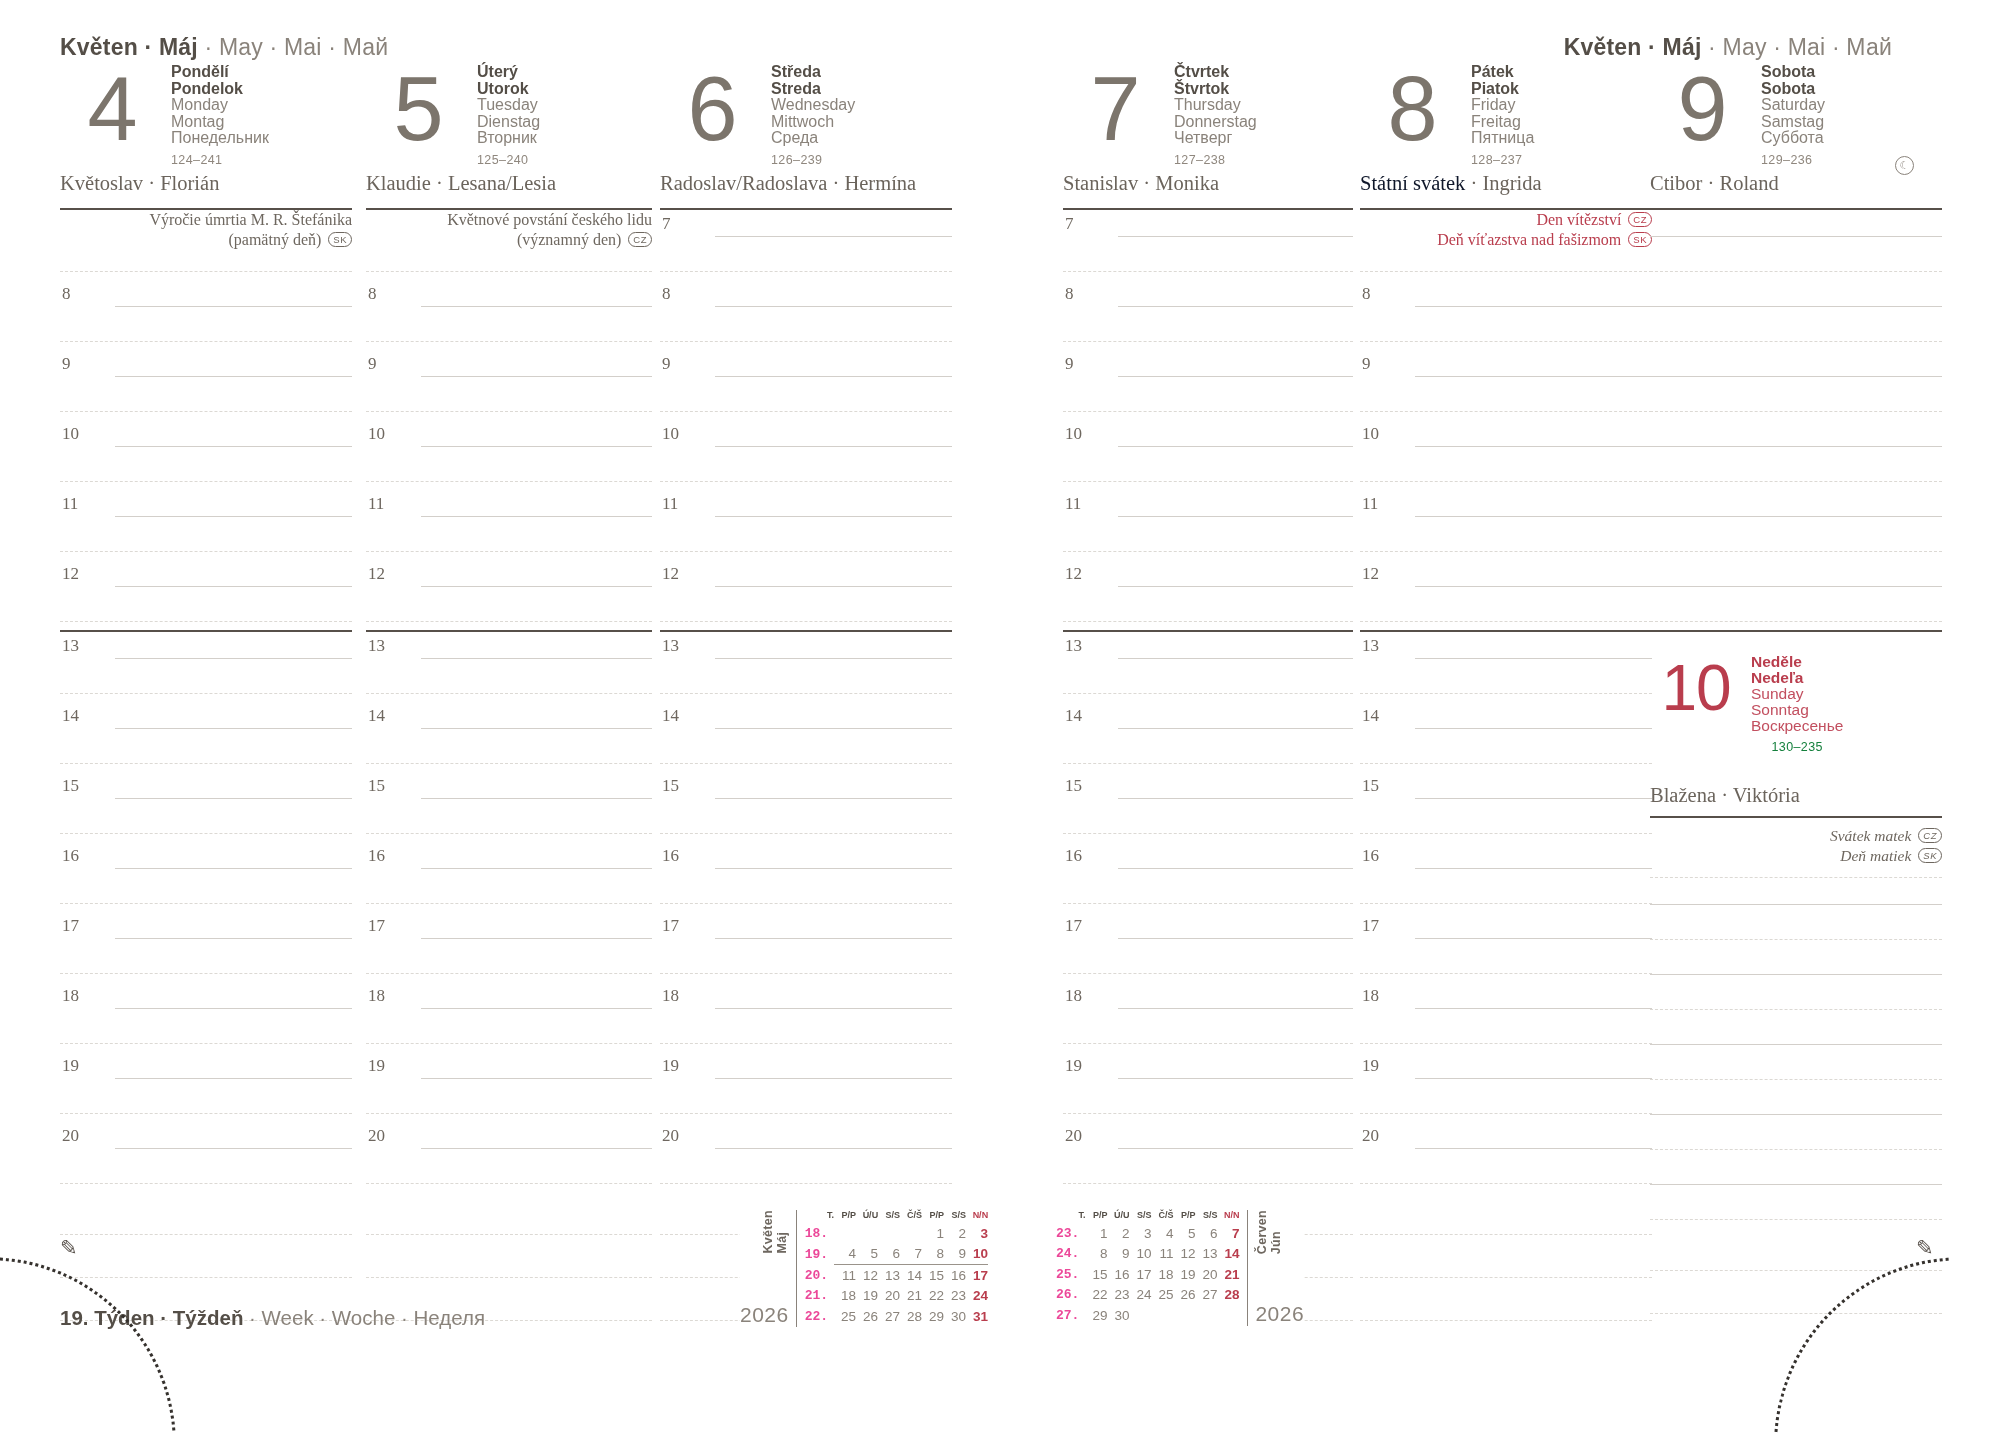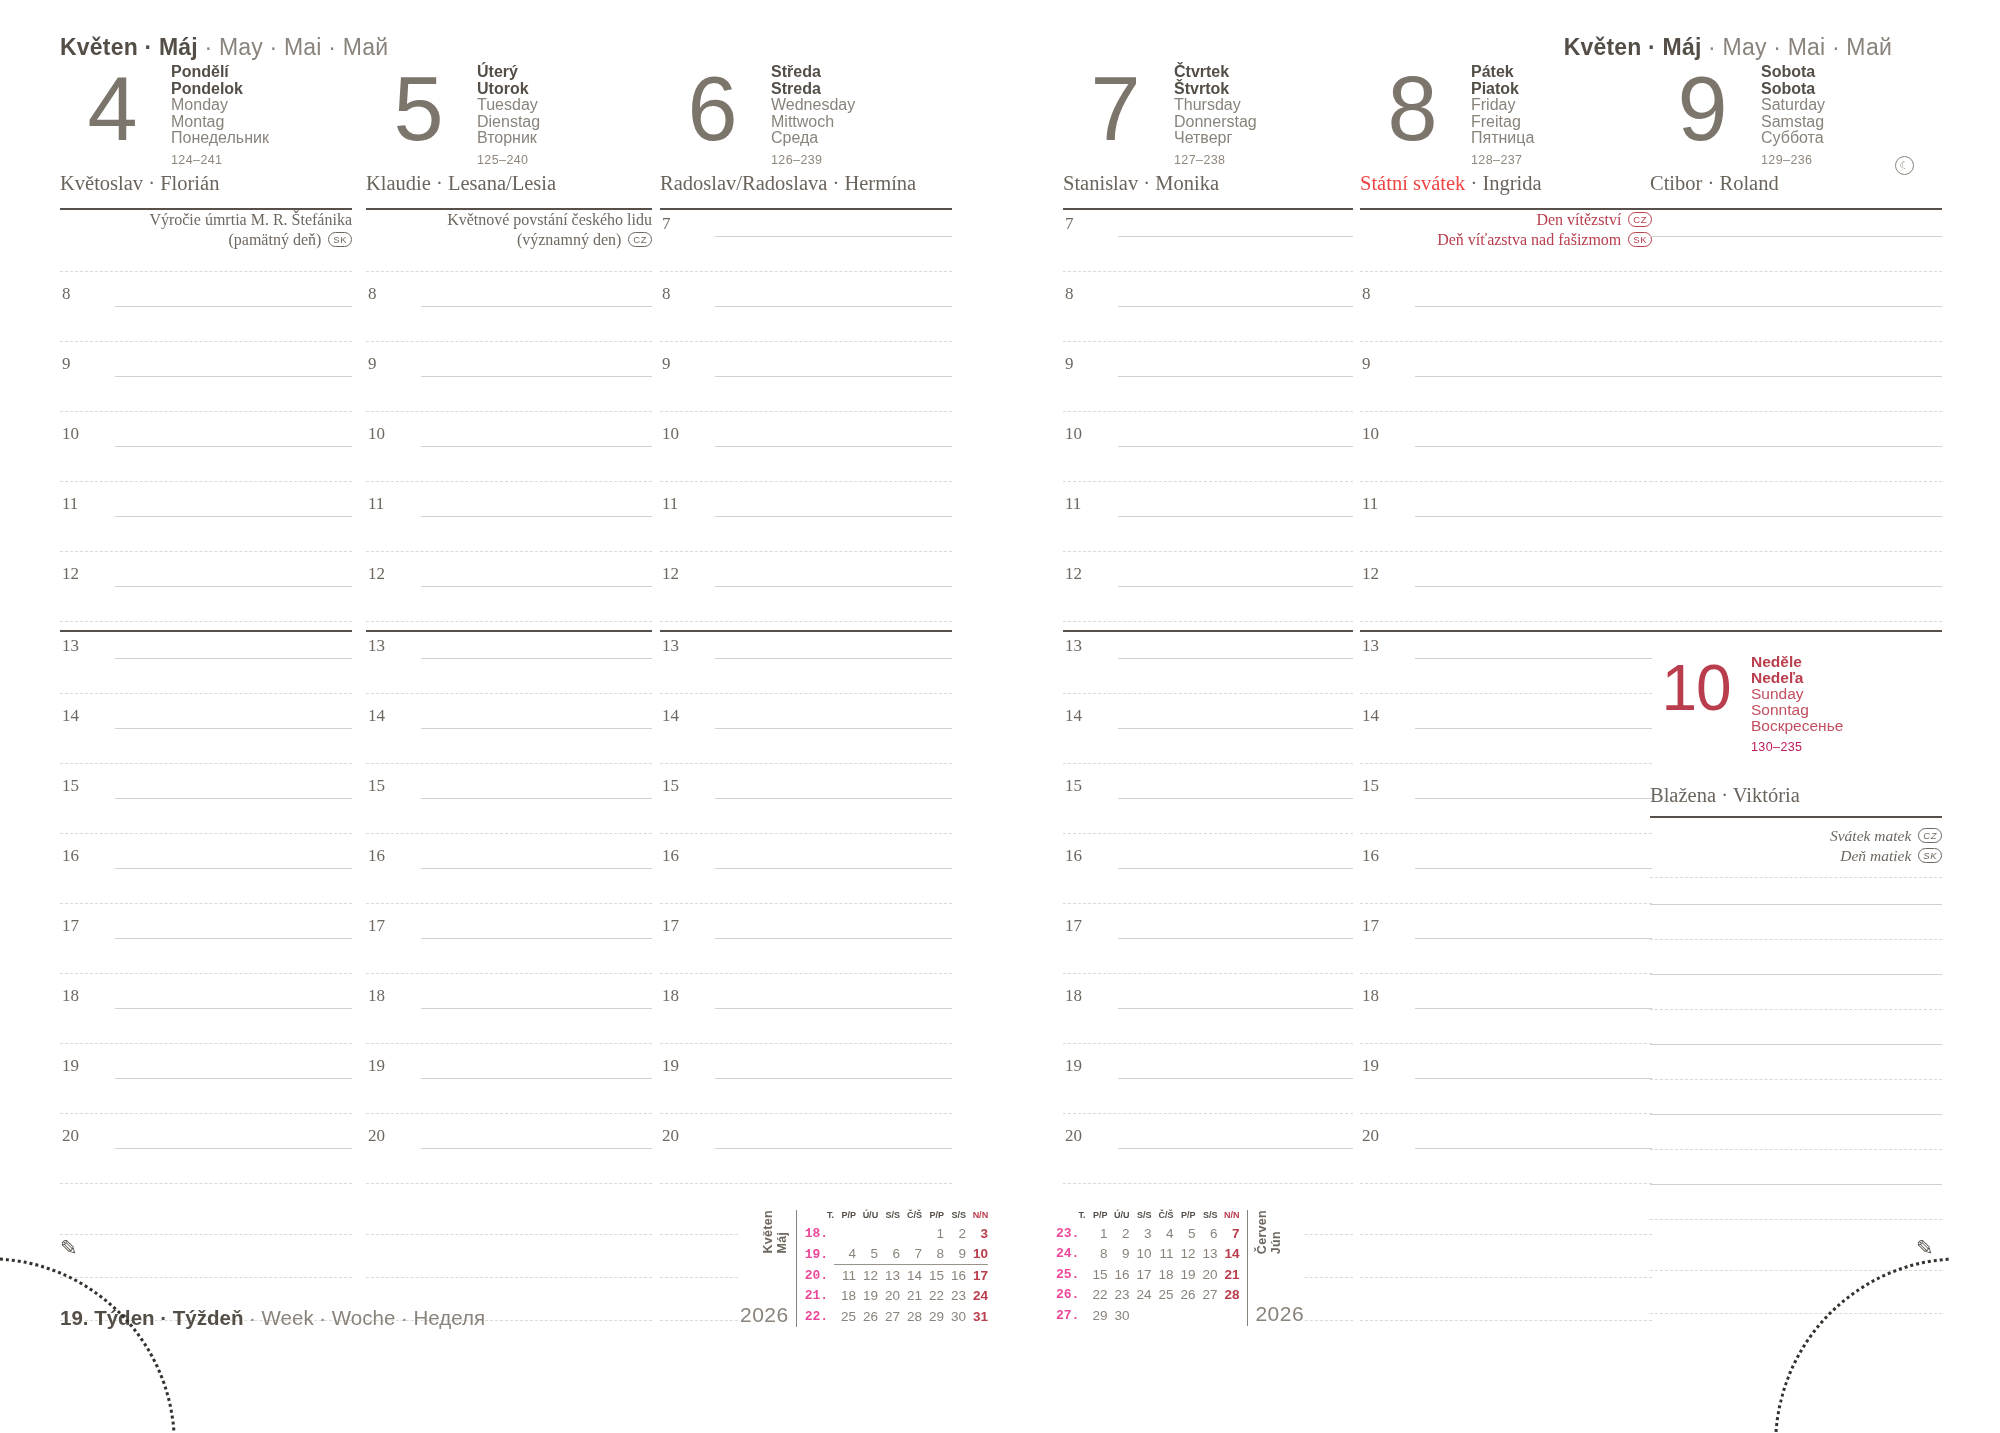--- a/index.html
+++ b/index.html
@@ -15,21 +15,21 @@
   
   .col{position:absolute;top:62px;}
   .day-head{height:100px;display:flex;position:relative;}
   .day-num{flex:none;width:102px;font-size:90px;line-height:94px;text-align:center;
            color:#7c756c;letter-spacing:-3px;}
   .day-langs{padding-top:2px;font-size:16px;line-height:16.5px;color:#8a837b;margin-left:9px;}
   .day-langs .b{font-weight:bold;color:#544e47;}
   .range{font-size:12.5px;color:#8f877e;letter-spacing:.4px;margin-top:5px;}
   .nameday{font-family:"Liberation Serif",serif;font-size:20.5px;color:#6b645c;
            padding:10px 0 13px;border-bottom:2px solid #57504a;white-space:nowrap;}
-  .nameday .red{color:#ef4444;}
+  .nameday .red{color:#0f172a;}
 
   
   .hrow{height:70px;position:relative;}
   .hnum{position:absolute;left:2px;top:4px;font-family:"Liberation Serif",serif;
         font-size:17px;color:#6e675f;}
   .hline{position:absolute;left:55px;right:0;top:26px;border-top:1px solid #d3cfca;}
   .half{position:absolute;left:0;right:0;top:61px;border-top:1px dashed #dcd9d4;}
   .nonum .hline{left:0;}
   .bottom{border-top:2px solid #57504a;}
   .nrow{height:42px;border-bottom:1px dashed #dcd9d4;}
@@ -42,21 +42,21 @@
   .badge{display:inline-block;border:1px solid currentColor;border-radius:9px;
          font-family:"Liberation Sans",sans-serif;font-size:9.5px;line-height:11px;
          padding:1px 4px;margin-left:7px;vertical-align:2px;letter-spacing:.5px;}
   .badge:empty{display:none;}
 
   
   .sun-head{height:150px;display:flex;position:relative;padding-top:20px;box-sizing:border-box;}
   .sun-head .day-num{width:92px;font-size:64px;line-height:72px;color:#b93d4d;letter-spacing:-1px;}
   .sun-head .day-langs{font-size:15.5px;line-height:16px;color:#c24f5f;}
   .sun-head .day-langs .b{color:#b93d4d;}
-  .sun-head .range{color:#be185d;}
+  .sun-head .range{color:#15803d;text-align:center;}
   .sun-nameday{padding:2px 0 9px;}
   .sun-hol{border-bottom:1px dashed #dcd9d4;padding:8px 0 11px;font-style:italic;font-size:15.5px;}
   .sun-hol .hol-line{line-height:20px;}
 
   .moon{position:absolute;left:245px;top:94px;width:17px;height:17px;border:1px solid #8a837b;
         border-radius:50%;color:#8a837b;font-size:11px;line-height:16px;text-align:center;}
 
   
   .minical{position:absolute;top:1210px;display:flex;background:#fff;}
   .mc-side{display:flex;flex-direction:column;justify-content:space-between;}

